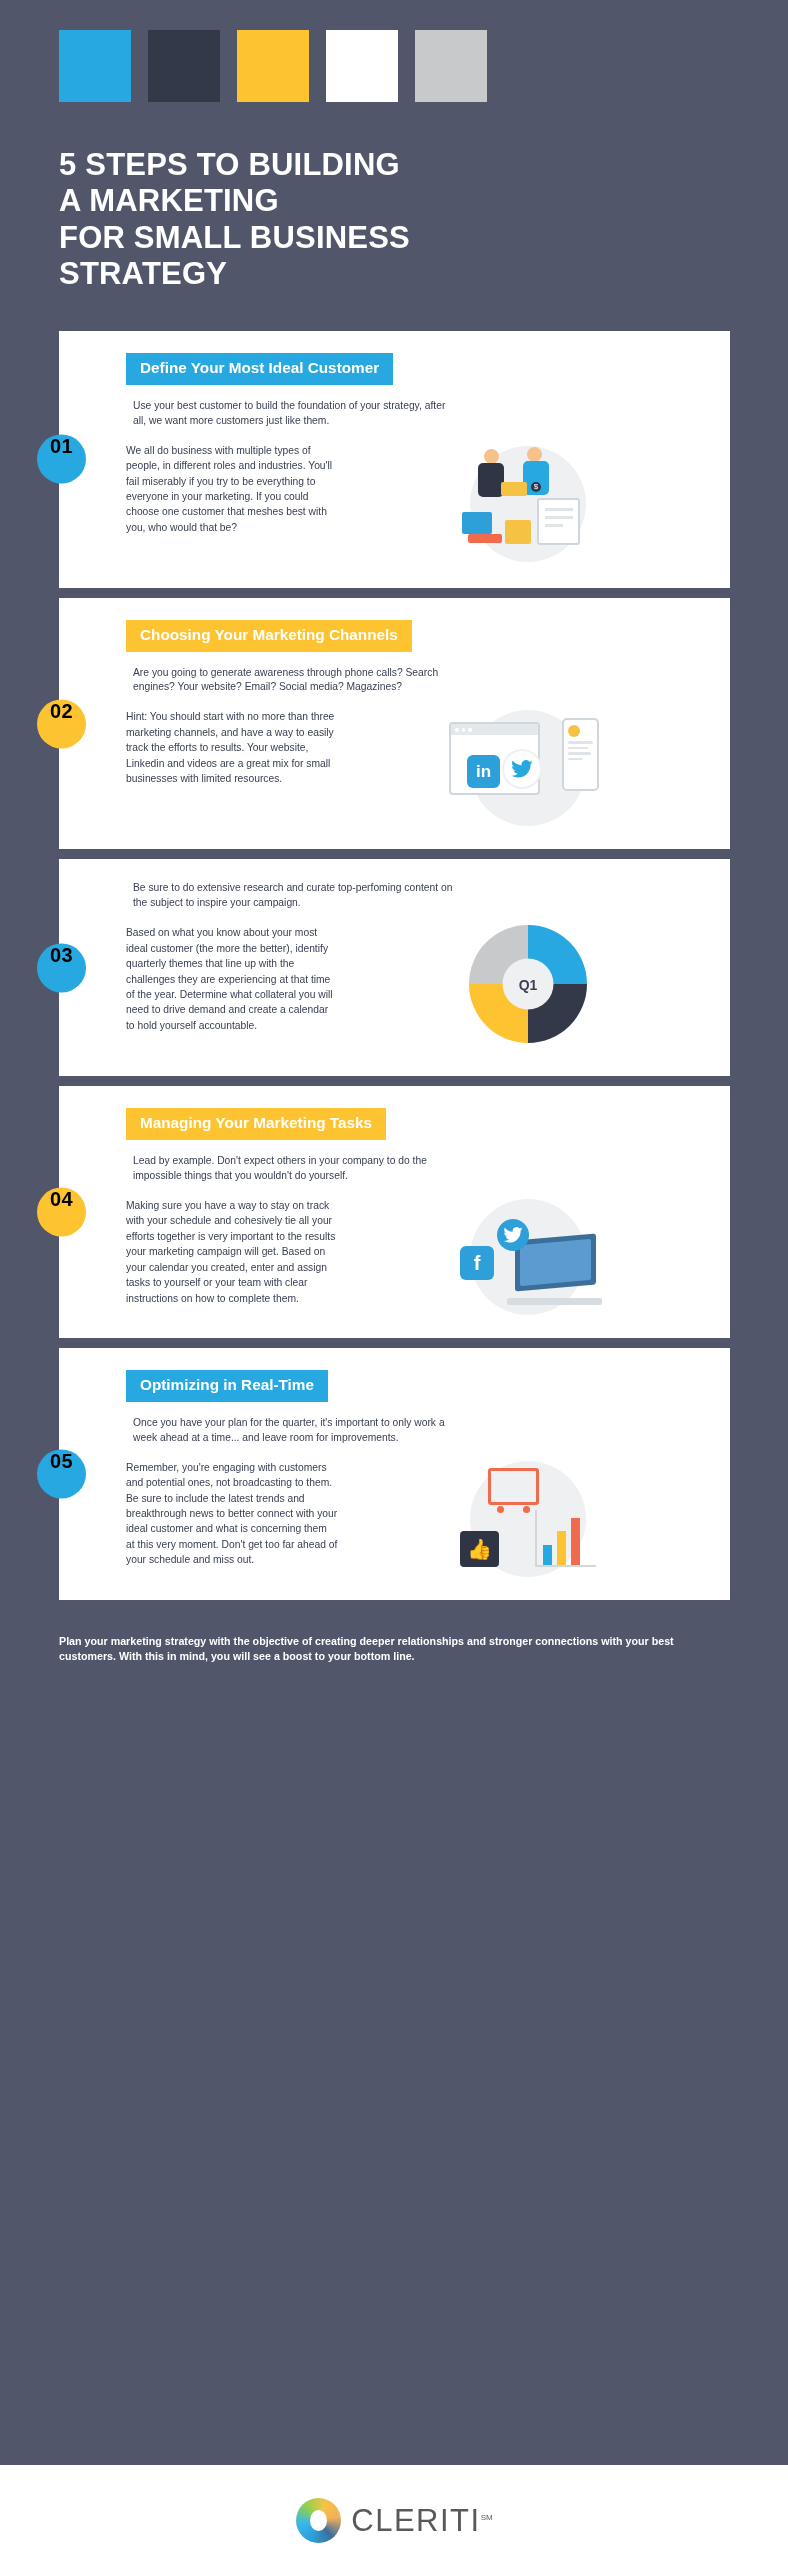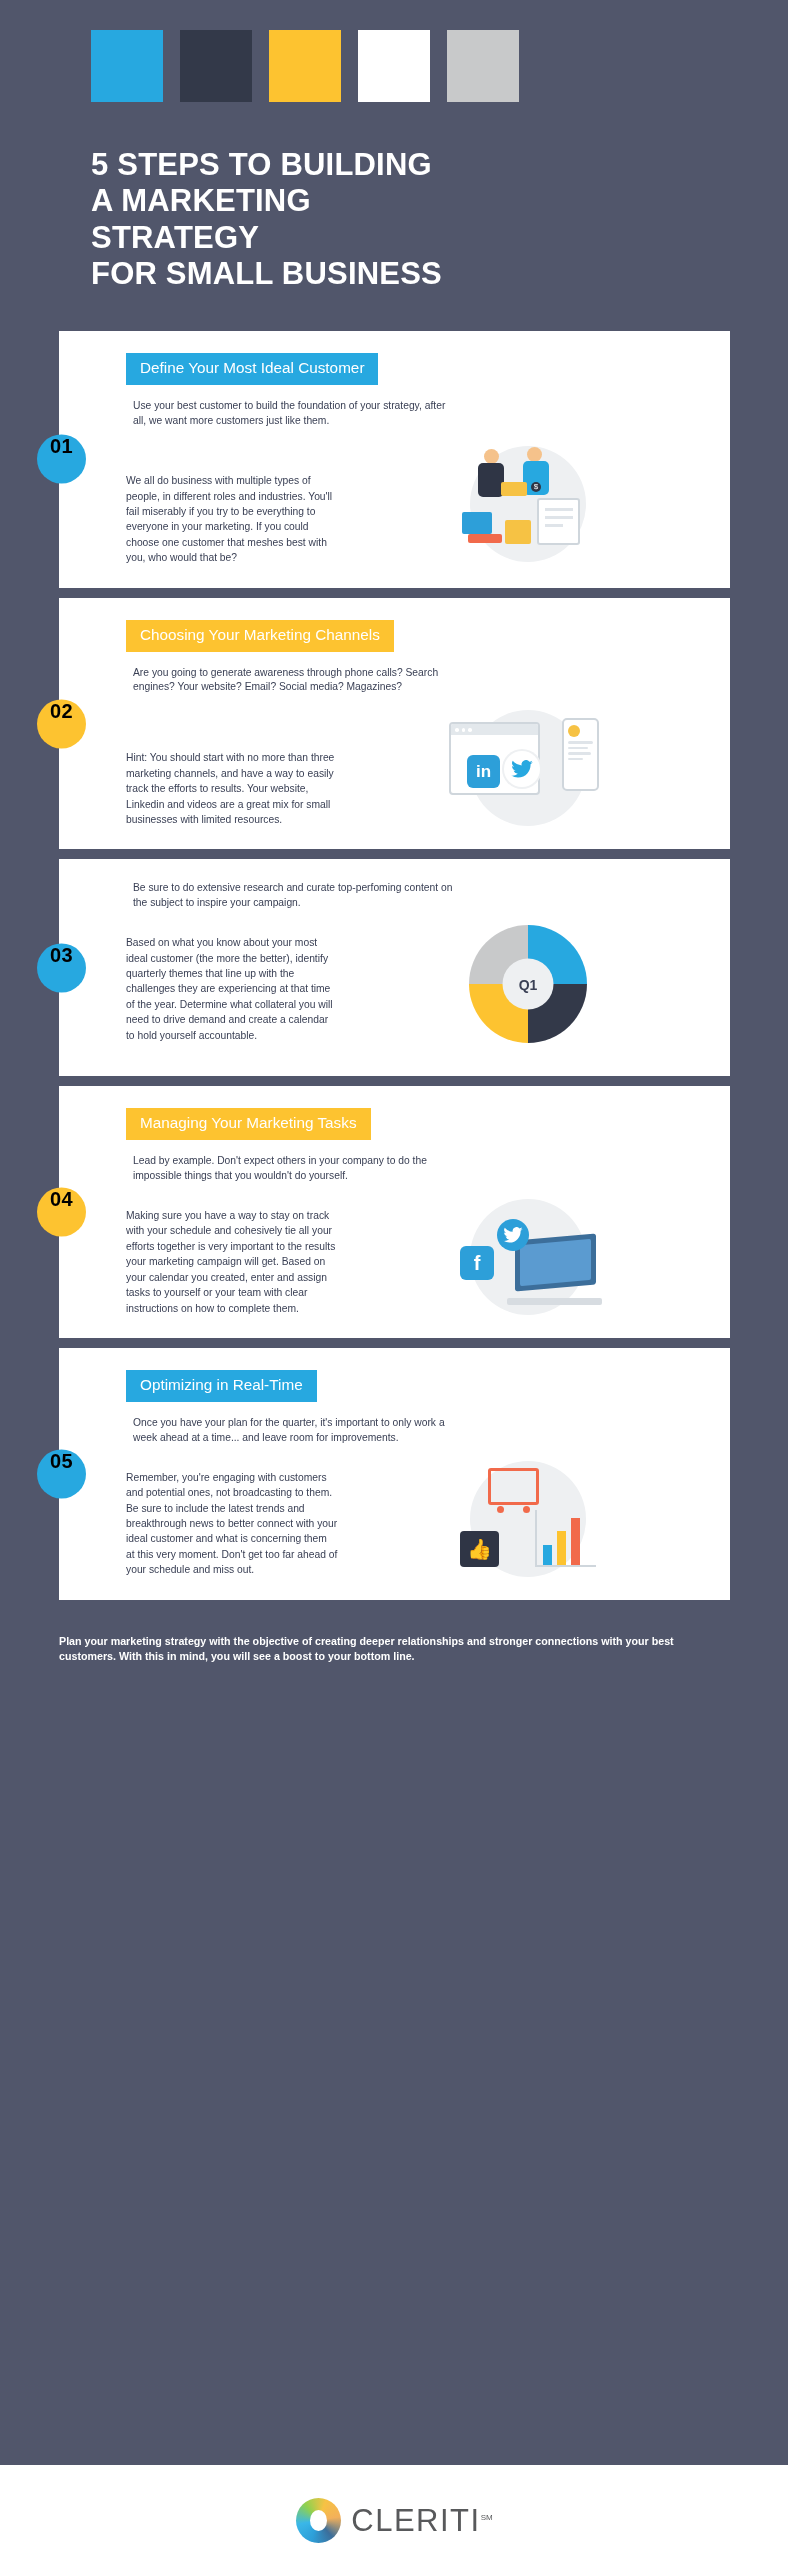--- a/index.html
+++ b/index.html
@@ -6,21 +6,21 @@
   html, body { width:789px; }
   body {
     font-family: "Liberation Sans", sans-serif;
     background:#51566b;
     width:789px;
     min-height:2576px;
     position:relative;
   }
 
   
-  .header { padding: 30px 59px 0 91px; }
+  .header { padding: 30px 59px 0 59px; }
   .swatch-row { display:flex; gap:17px; margin-bottom:45px; }
   .swatch { width:72px; height:72px; }
 
   .title {
     color:#ffffff;
     font-size:31px;
     font-weight:bold;
     line-height:1.17;
     letter-spacing:0.2px;
     text-transform:uppercase;
@@ -53,35 +53,35 @@
     align-items:flex-start;
     justify-content:center;
     letter-spacing:0.5px;
     z-index:5;
   }
 
   .step-head {
     display:inline-block;
     color:#ffffff;
     font-size:15.3px;
-    font-weight:normal;
+    font-weight:bold;
     padding:7px 14px 8px 14px;
     margin-bottom:14px;
     line-height:1.1;
   }
 
   .lead {
     color:#3a4055;
     font-size:10.3px;
     line-height:1.45;
     margin-bottom:14px;
     max-width:325px;
     margin-left:7px;
   }
-  .body-wrap { display:flex; align-items:flex-end; gap:10px; }
+  .body-wrap { display:flex; align-items:flex-start; gap:10px; }
   .body-text {
     color:#3a4055;
     font-size:10.3px;
     line-height:1.5;
     width:212px;
     flex:0 0 212px;
   }
   .art {
     flex:1;
     min-height:118px;
@@ -215,22 +215,22 @@
   <div class="swatch-row">
     <div class="swatch" style="background:#27a8e0"></div>
     <div class="swatch" style="background:#333949"></div>
     <div class="swatch" style="background:#fdc330"></div>
     <div class="swatch" style="background:#ffffff"></div>
     <div class="swatch" style="background:#c8c9ca"></div>
   </div>
   <h1 class="title">
     <span>5 STEPS TO BUILDING</span>
     <span>A MARKETING</span>
+    <span>FOR SMALL BUSINESS</span>
     <span>STRATEGY</span>
-    <span>FOR SMALL BUSINESS</span>
   </h1>
 </div>
 
 <div class="cards">
 
   <div class="card">
     <div class="badge" style="background:#27a8e0">
       <span>01</span>
     </div>
     <div class="card-inner">

